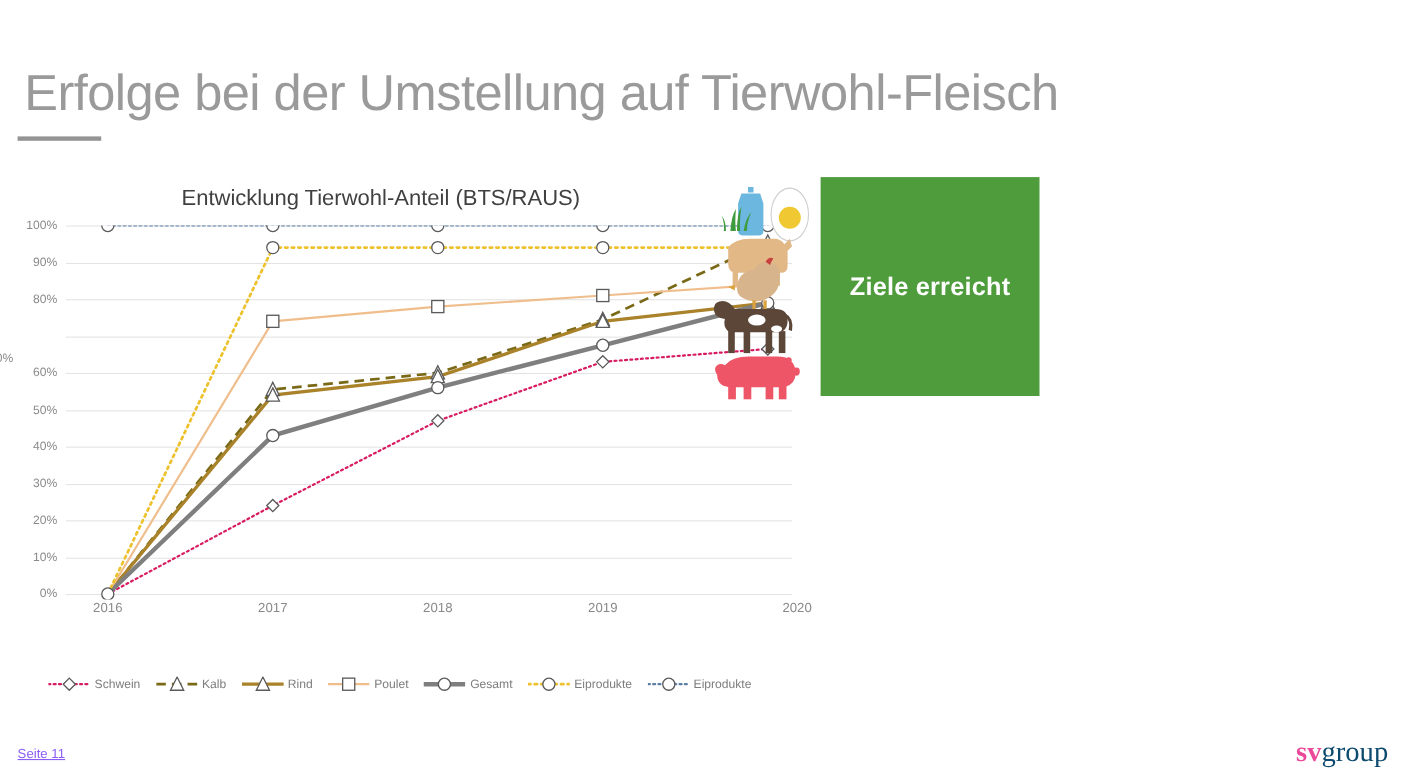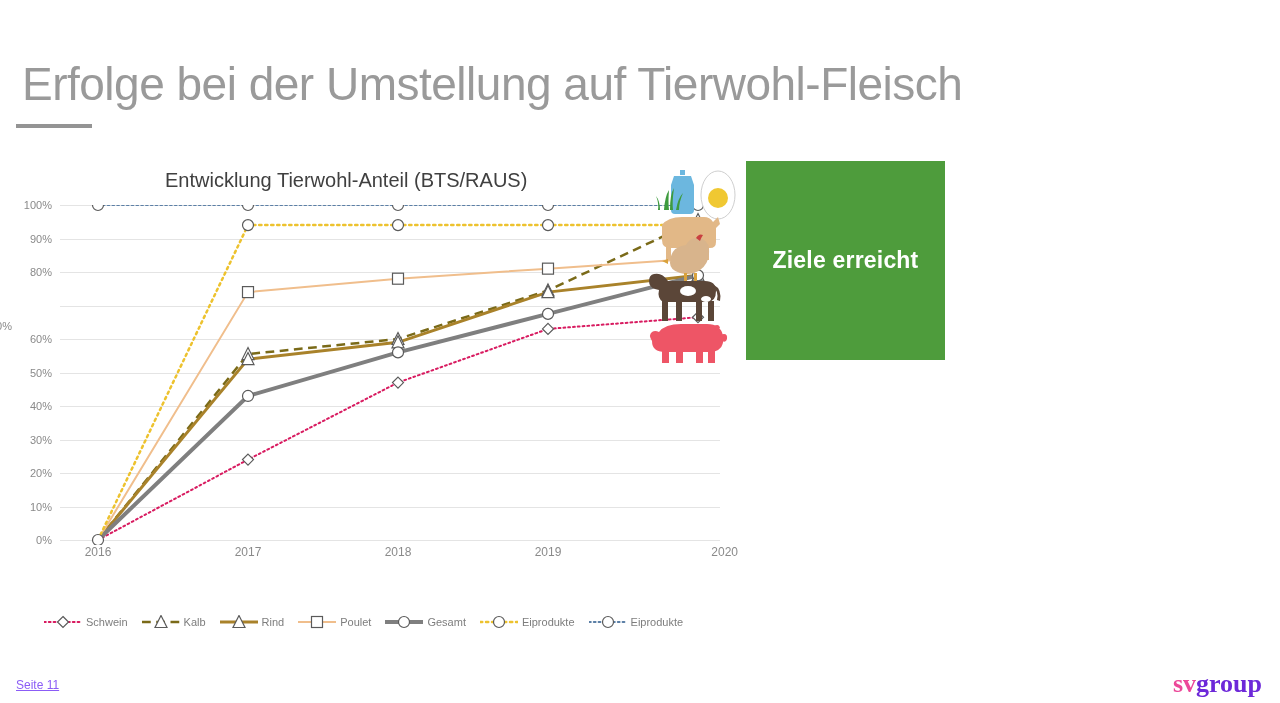--- a/index.html
+++ b/index.html
@@ -60,21 +60,21 @@
   #animals{position:absolute;left:640px;top:163px;width:110px;height:205px;}
   
   #page-number{
     position:absolute;left:16px;top:678px;font-size:12px;color:#8b5cf6;text-decoration:underline;
   }
   #logo{
     position:absolute;right:18px;top:671px;
     font-family:"Liberation Serif", serif;font-size:26px;line-height:26px;
   }
   #logo .sv{color:#ec4899;font-weight:bold;}
-  #logo .group{color:#6d28d9;font-weight:700;}
+  #logo .group{color:#0c4a6e;font-weight:400;}
 </style>
 </head>
 <body>
 
 <div id="slide-title">Erfolge bei der Umstellung auf Tierwohl-Fleisch</div>
 <div id="title-rule"></div>
 
 <div id="chart">
   <div id="chart-title">Entwicklung Tierwohl-Anteil (BTS/RAUS)</div>
   <div id="plot">

